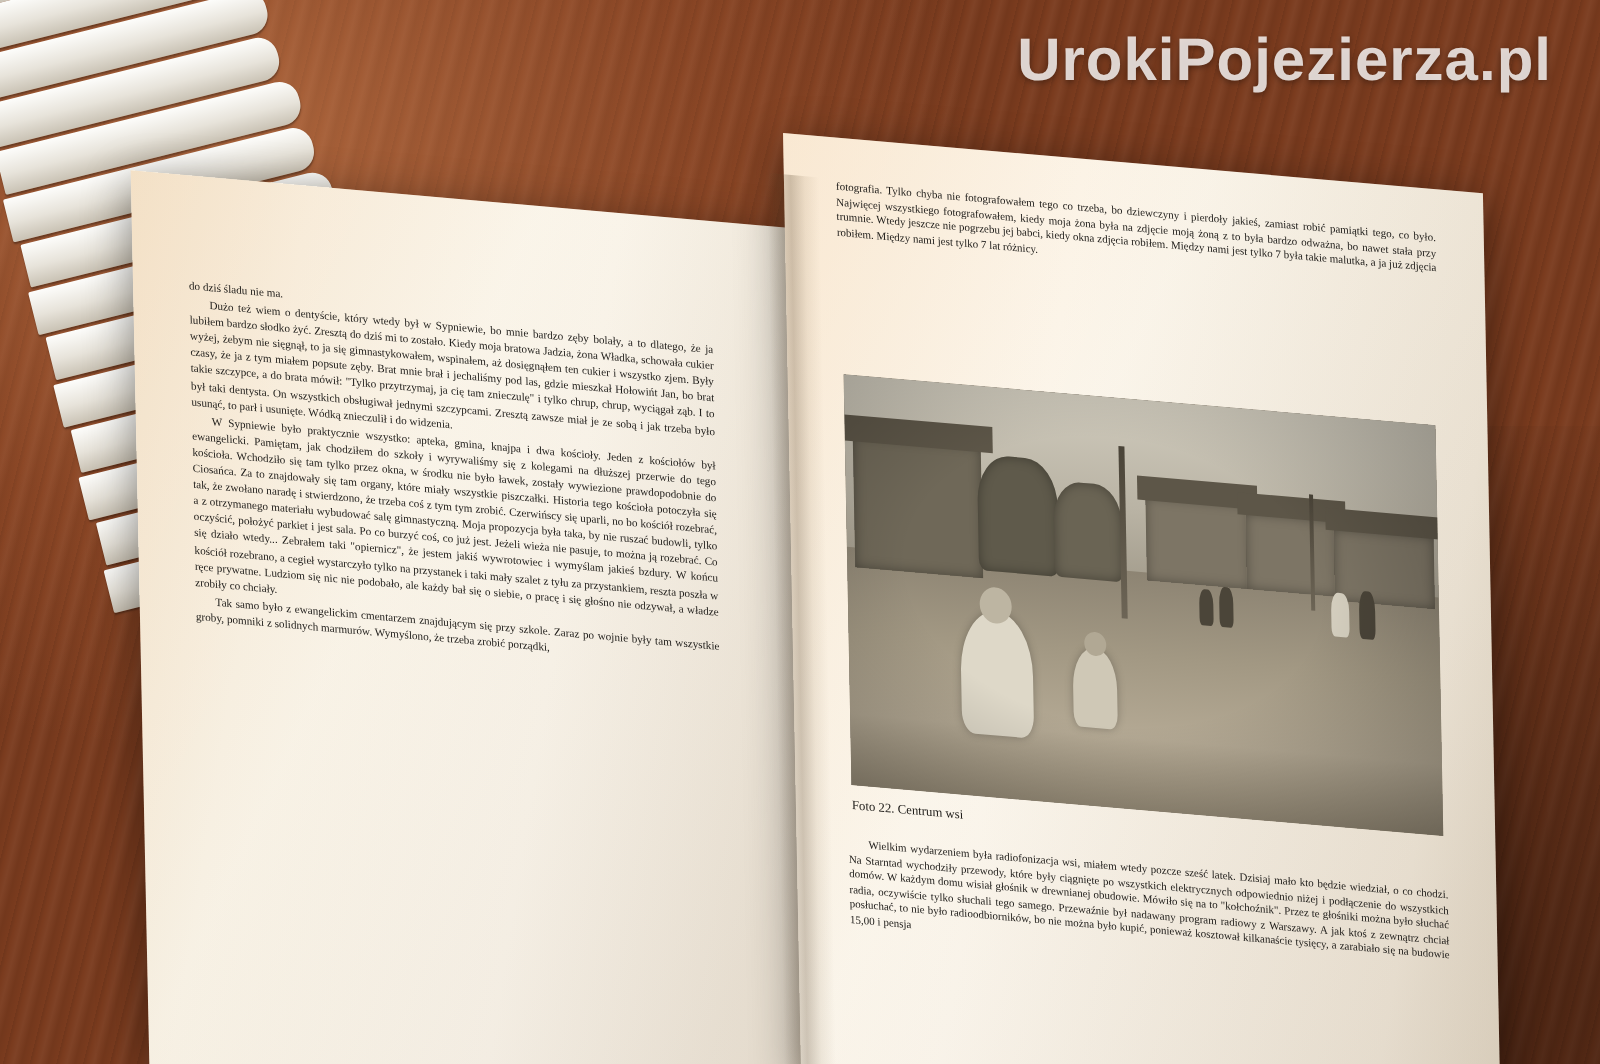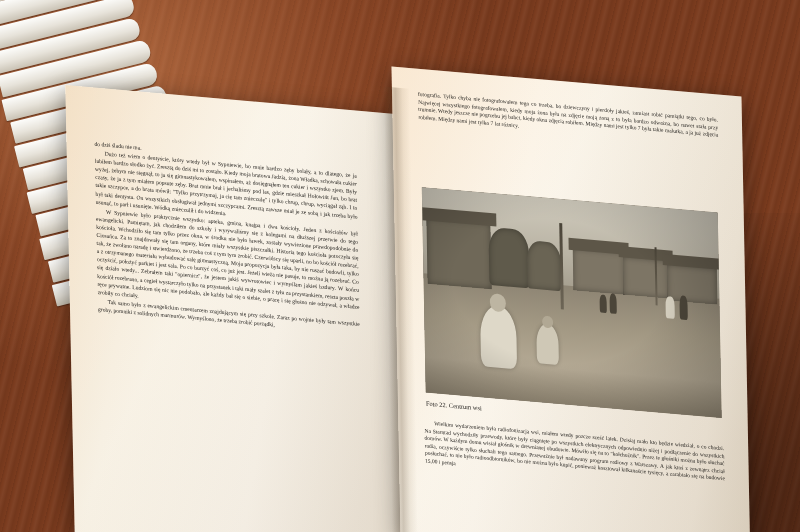--- a/index.html
+++ b/index.html
@@ -329,14 +329,15 @@
       <div class="photo-caption">Foto 22. Centrum wsi</div>
 
       <div class="col col-right-bottom">
         <p>Wielkim wydarzeniem była radiofonizacja wsi, miałem wtedy pozcze sześć latek. Dzisiaj mało kto będzie wiedział, o co chodzi. Na Starntad wychodziły przewody, które były ciągnięte po wszystkich elektrycznych odpowiednio niżej i podłączenie do wszystkich domów. W każdym domu wisiał głośnik w drewnianej obudowie. Mówiło się na to "kołchoźnik". Przez te głośniki można było słuchać radia, oczywiście tylko słuchali tego samego. Przewaźnie był nadawany program radiowy z Warszawy. A jak ktoś z zewnątrz chciał posłuchać, to nie było radioodbiorników, bo nie można było kupić, ponieważ kosztował kilkanaście tysięcy, a zarabiało się na budowie 15,00 i pensja</p>
       </div>
     </div>
 
     <div class="gutter-shade"></div>
   </div>
 
+  <div class="watermark">UrokiPojezierza.pl</div>
 
 </div>
 
 </body></html>

